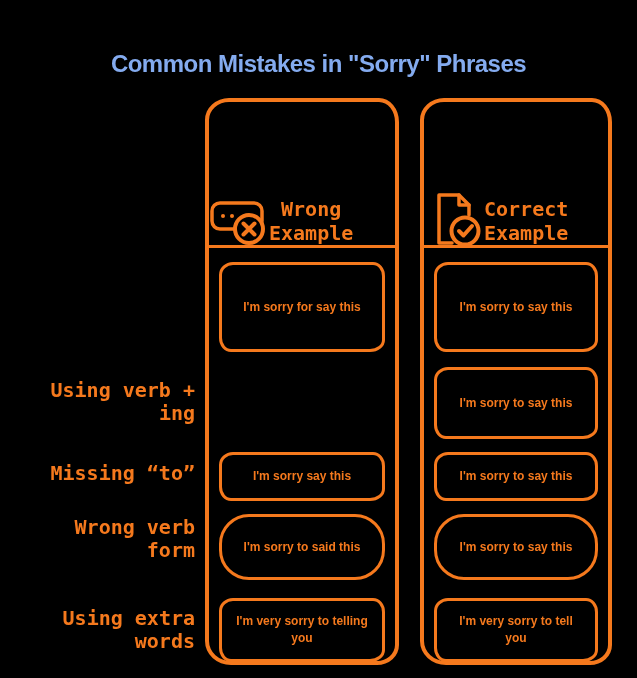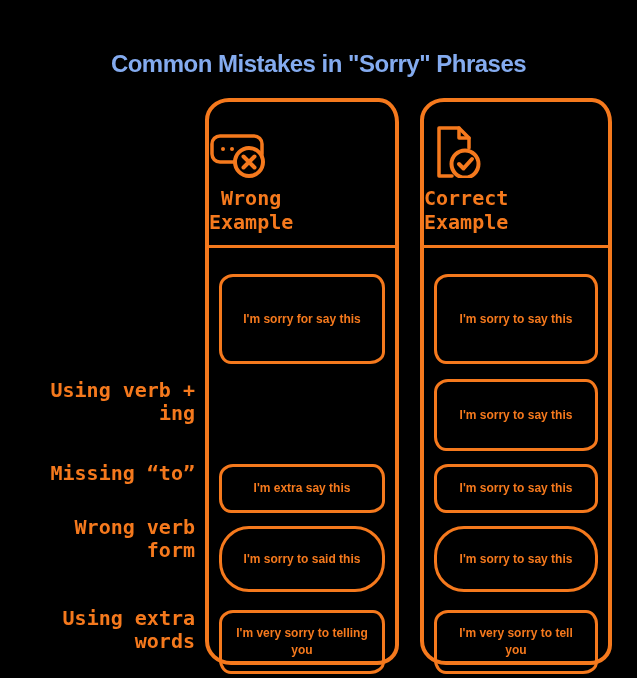--- a/index.html
+++ b/index.html
@@ -39,21 +39,21 @@
     border:4px solid var(--orange);
     border-radius:24px 20px 22px 26px / 22px 24px 20px 24px;
     box-sizing:border-box;
   }
   .card.wrong{left:205px;width:194px;}
   .card.correct{left:420px;width:192px;text-decoration:underline;}
 
   .card-header{
     position:absolute;top:0;left:0;right:0;height:143px;
     border-bottom:3px solid var(--orange);
-    display:flex;flex-direction:column;align-items:flex-start;
+    display:flex;align-items:flex-end;
   }
   .icon{display:block;margin-top:24px;color:var(--orange);}
   .card-title{
     margin-top:8px;
     text-align:center;
     font:bold 20px/24px "DejaVu Sans Mono",monospace;
     color:var(--orange);
   }
   .card-title span{display:block;}
 
@@ -61,21 +61,20 @@
   .cell{
     position:absolute;left:10px;right:10px;
     border:3px solid var(--orange);
     border-radius:14px 12px 15px 12px / 13px 14px 12px 14px;
     box-sizing:border-box;
     display:flex;align-items:center;justify-content:center;
     text-align:center;
     padding:16px 10px;
     font:bold 12px/17px "Liberation Sans",sans-serif;
     color:var(--orange);
-    margin-top:12px;
   }
   .r1{top:160px;height:90px;}
   .r2{top:265px;height:72px;}
   .r3{top:350px;height:49px;}
   .r4{top:412px;height:66px;border-radius:30px;}
   .r5{top:496px;height:64px;}
 </style>
 </head>
 <body>
 
@@ -99,21 +98,21 @@
       </svg>
       <div class="card-title">
         <span>Wrong</span>
         <span>Example</span>
       </div>
     </header>
     <div class="cell r1">
         <span>I'm sorry for say this</span>
       </div>
     <div class="cell r3">
-        <span>I'm extra say this</span>
+        <span>I'm sorry say this</span>
       </div>
     <div class="cell r4">
         <span>I'm sorry to said this</span>
       </div>
     <div class="cell r5">
         <span>I'm very sorry to telling you</span>
       </div>
   </section>
 
   <section class="card correct">

